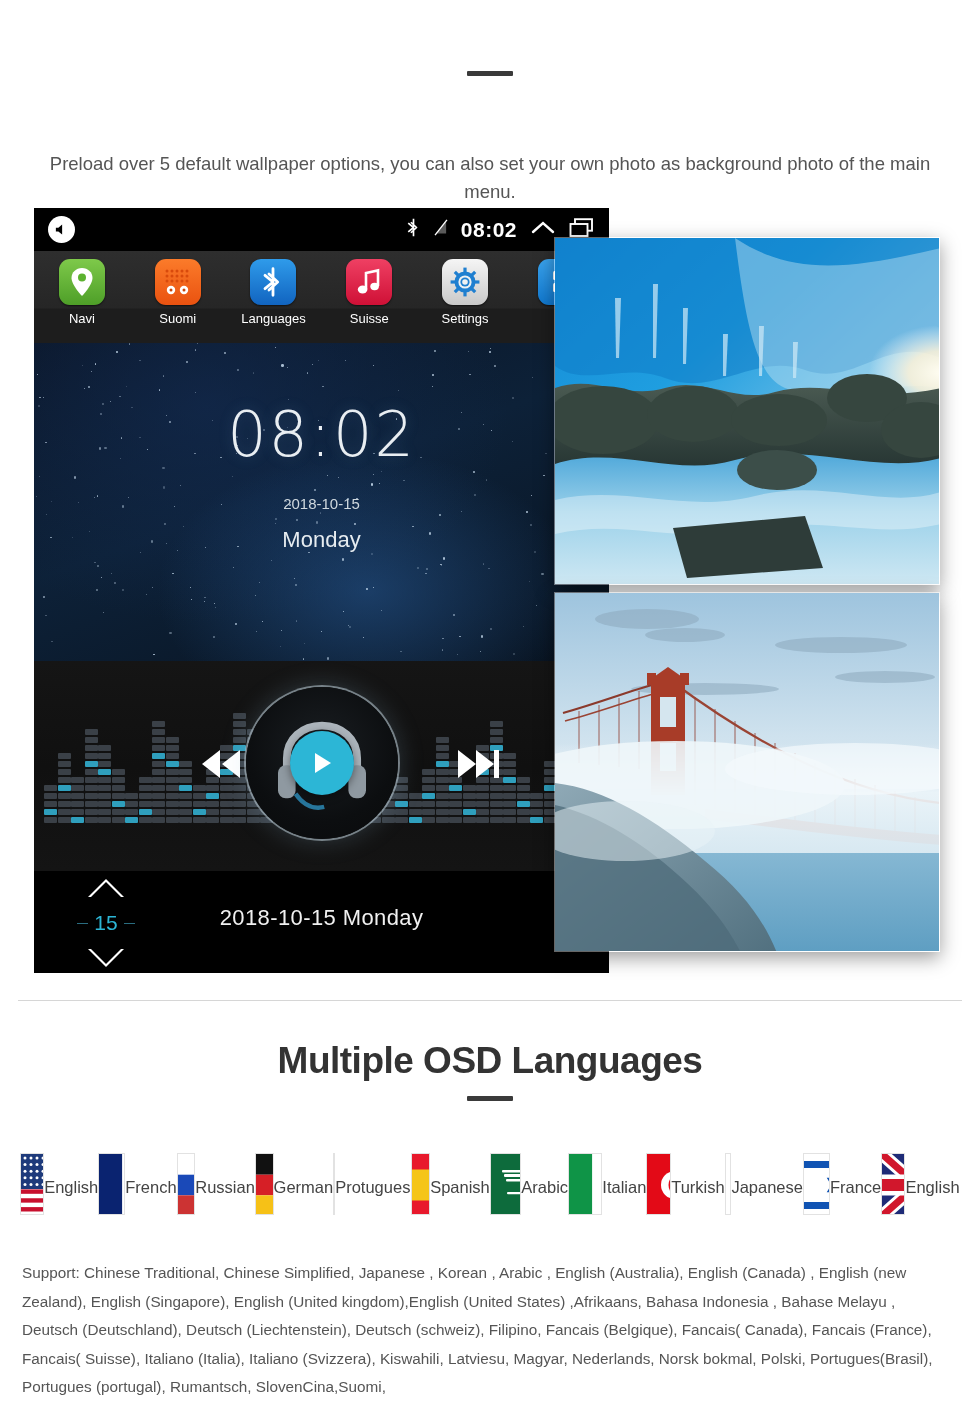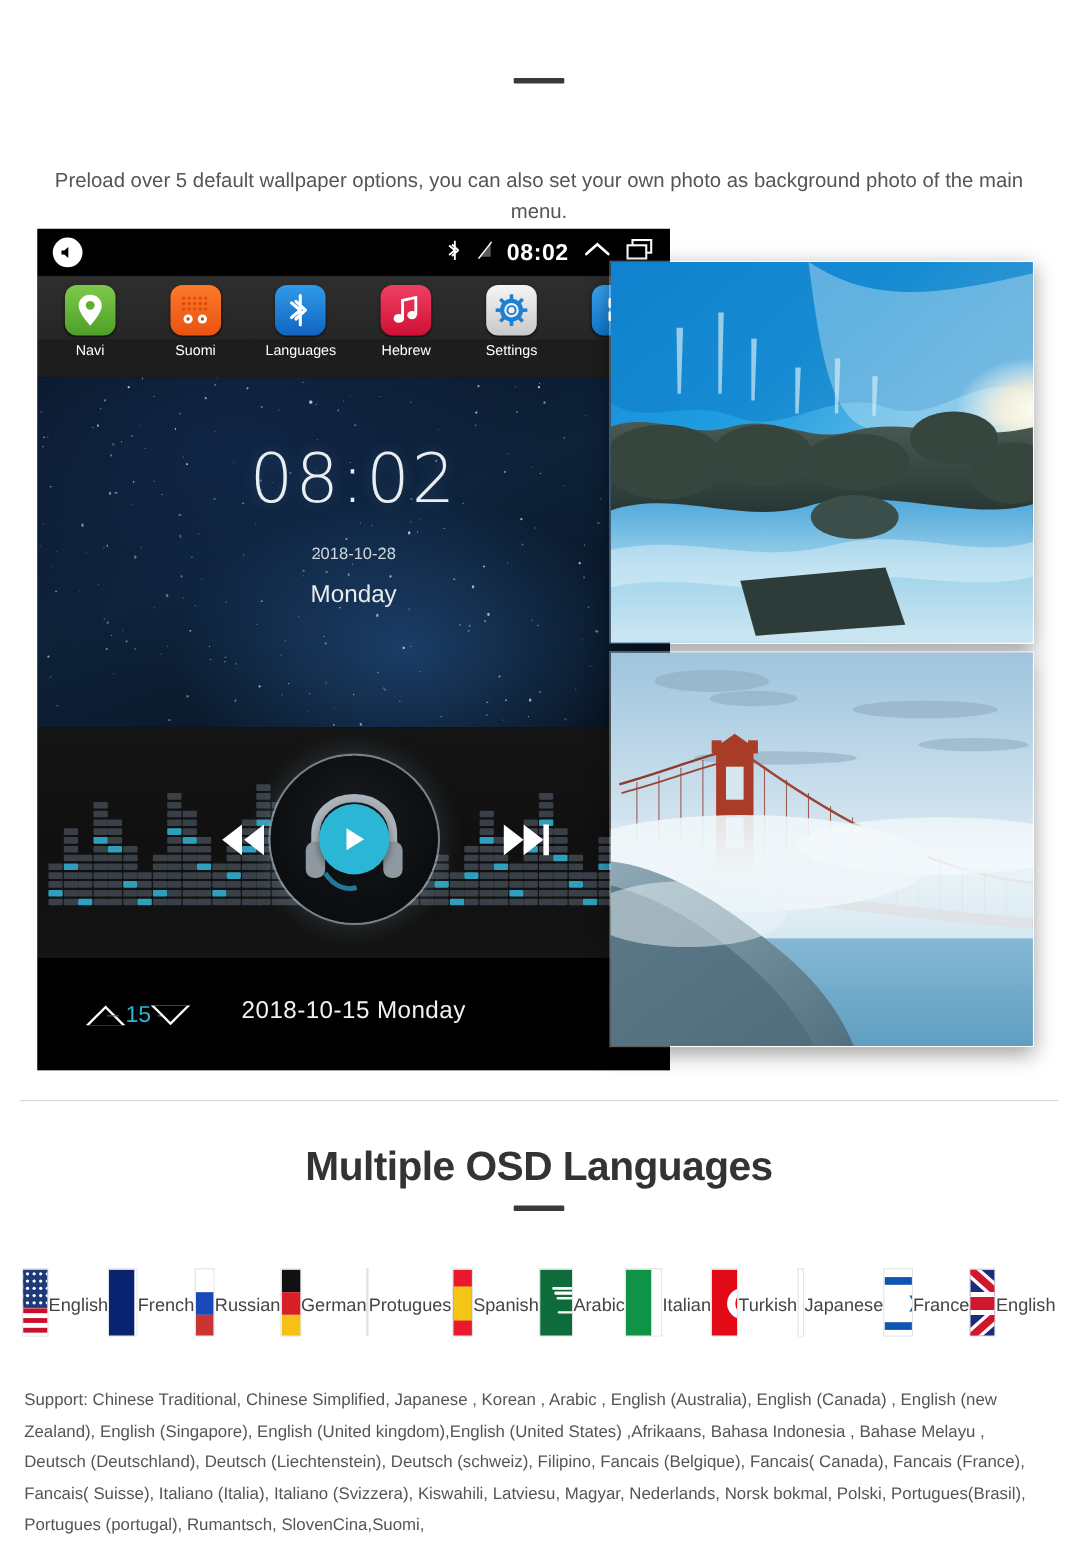--- a/index.html
+++ b/index.html
@@ -148,21 +148,21 @@
   .nextbtn { position:absolute; left:418px; top:50%; transform:translateY(-50%); }
 
   
   .botbar {
     position:absolute; left:0; top:663px; width:575px; height:102px;
     background:#000;
   }
   .vol {
     position:absolute; left:44px; top:8px;
     width:56px; height:88px;
-    display:flex;align-items:center;justify-content:space-between;
+    display:flex;flex-direction:column;align-items:center;justify-content:space-between;
   }
   .vol-num { color:#2cb6d6; font-size:21px; position:relative; }
   .vol-num::before, .vol-num::after {
     content:""; position:absolute; top:50%; width:11px; height:1px; background:#2a6d80;
   }
   .vol-num::before { left:-17px; }
   .vol-num::after  { right:-17px; }
   .tri-up, .tri-dn { width:0;height:0; }
   .tri-up { border-left:18px solid transparent; border-right:18px solid transparent; border-bottom:18px solid #fff; }
   .tri-dn { border-left:18px solid transparent; border-right:18px solid transparent; border-top:18px solid #fff; }
@@ -314,21 +314,21 @@
     </div>
 
     <div class="dock-item">
       <div class="app-ico" style="background:linear-gradient(180deg,#ef4063,#cf1036);">
         <svg width="26" height="28" viewBox="0 0 26 28">
           <path d="M10 21 V5 L22 2.4 V18" stroke="#fff" stroke-width="2.6" fill="none"></path>
           <ellipse cx="6.6" cy="21.5" rx="4.8" ry="4" fill="#fff"></ellipse>
           <ellipse cx="18.6" cy="18.5" rx="4.3" ry="3.7" fill="#fff"></ellipse>
         </svg>
       </div>
-      <div class="app-lbl">Hebrew</div>
+      <div class="app-lbl">Suisse</div>
     </div>
 
     <div class="dock-item">
       <div class="app-ico" style="background:linear-gradient(180deg,#f5f5f5,#c9c9c9);">
         <svg width="30" height="30" viewBox="0 0 30 30">
           <g fill="#1f7fd0">
             <circle cx="15" cy="15" r="10.5"></circle>
             <g>
               <rect x="13.4" y="0.6" width="3.2" height="5"></rect>
                 <rect x="13.4" y="24.4" width="3.2" height="5"></rect>
@@ -586,21 +586,21 @@
         <i style="left:423.3px;top:310.6px;width:1.2px;height:1.2px;opacity:0.41"></i>
         <i style="left:63.1px;top:221.9px;width:1.8px;height:1.8px;opacity:0.43"></i>
         <i style="left:38.1px;top:193.9px;width:1.2px;height:1.2px;opacity:0.26"></i>
         <i style="left:477.9px;top:98.2px;width:1.2px;height:1.2px;opacity:0.33"></i>
         <i style="left:149.2px;top:182.9px;width:1.2px;height:1.2px;opacity:0.37"></i>
         <i style="left:161.0px;top:48.7px;width:1.2px;height:1.2px;opacity:0.48"></i>
         <i style="left:4.1px;top:61.6px;width:2.4px;height:2.4px;opacity:0.27"></i>
         <i style="left:563.8px;top:164.7px;width:1.8px;height:1.8px;opacity:0.40"></i>
       </div>
     <div class="big-clock">08:02</div>
-    <div class="clk-date">2018-10-28</div>
+    <div class="clk-date">2018-10-15</div>
     <div class="clk-day">Monday</div>
   </div>
 
   <div class="musicarea">
     <div class="eq" id="eq">
         <div class="eq-col" style="left:10.0px">
           <div class="eq-seg"></div>
           <div class="eq-seg on"></div>
           <div class="eq-seg"></div>
           <div class="eq-seg"></div>

